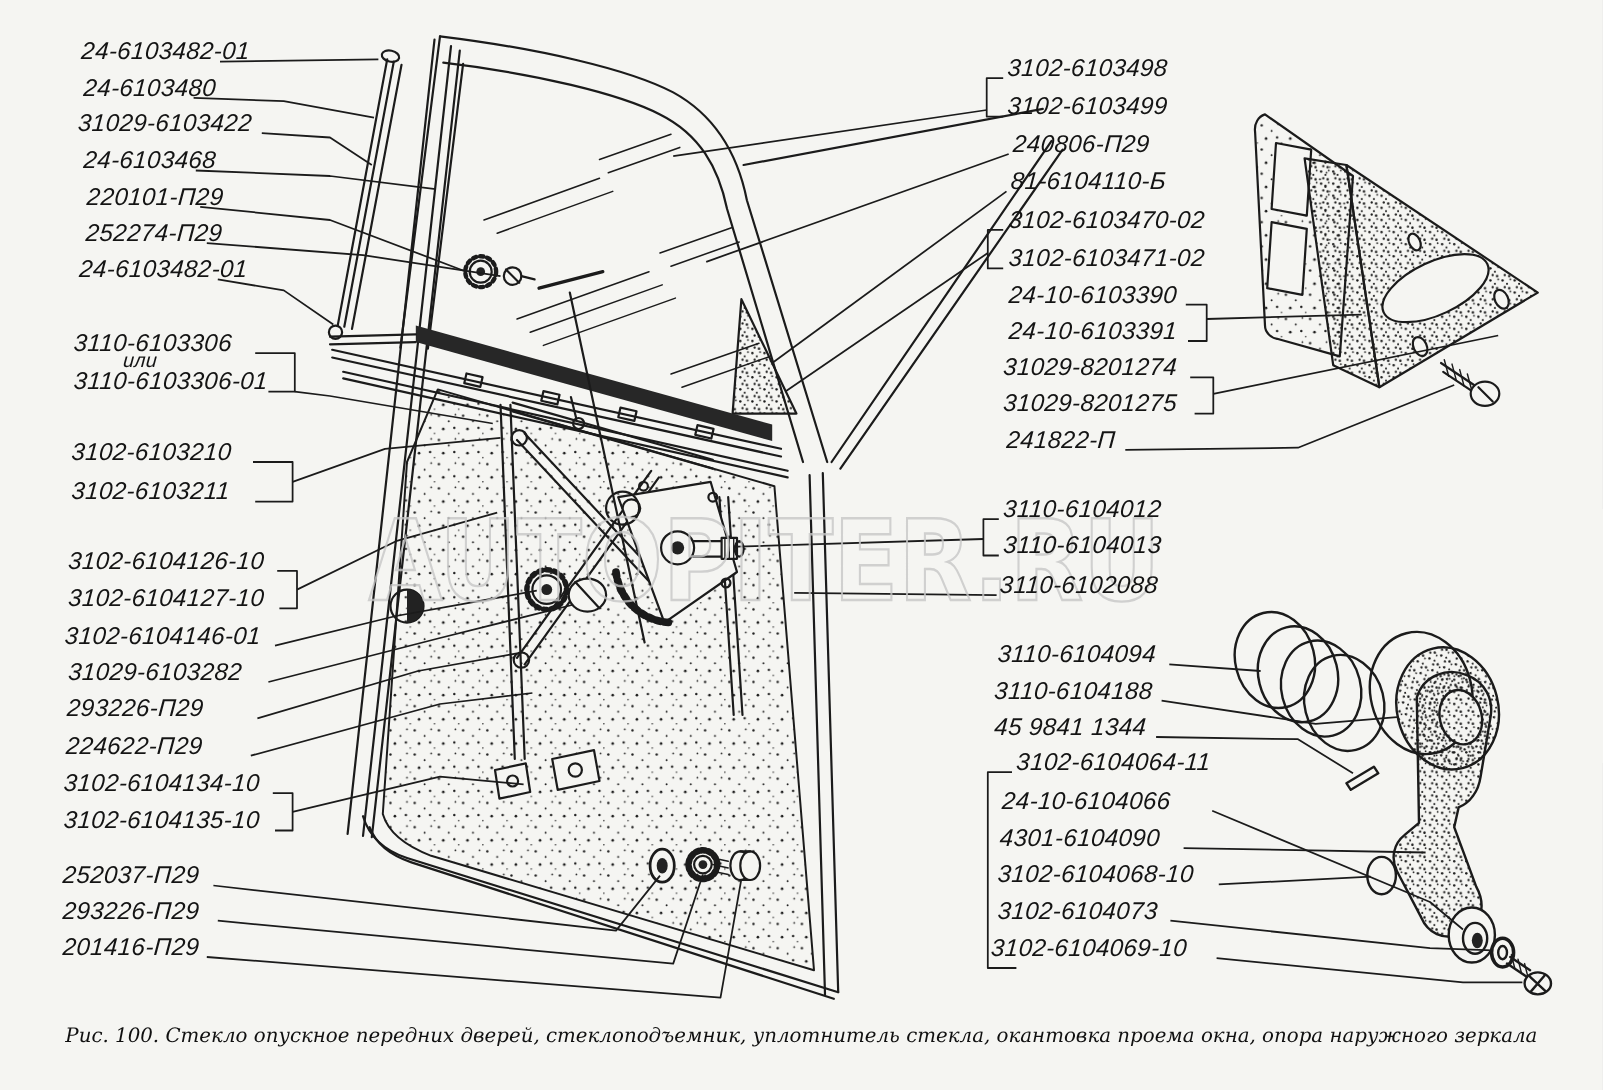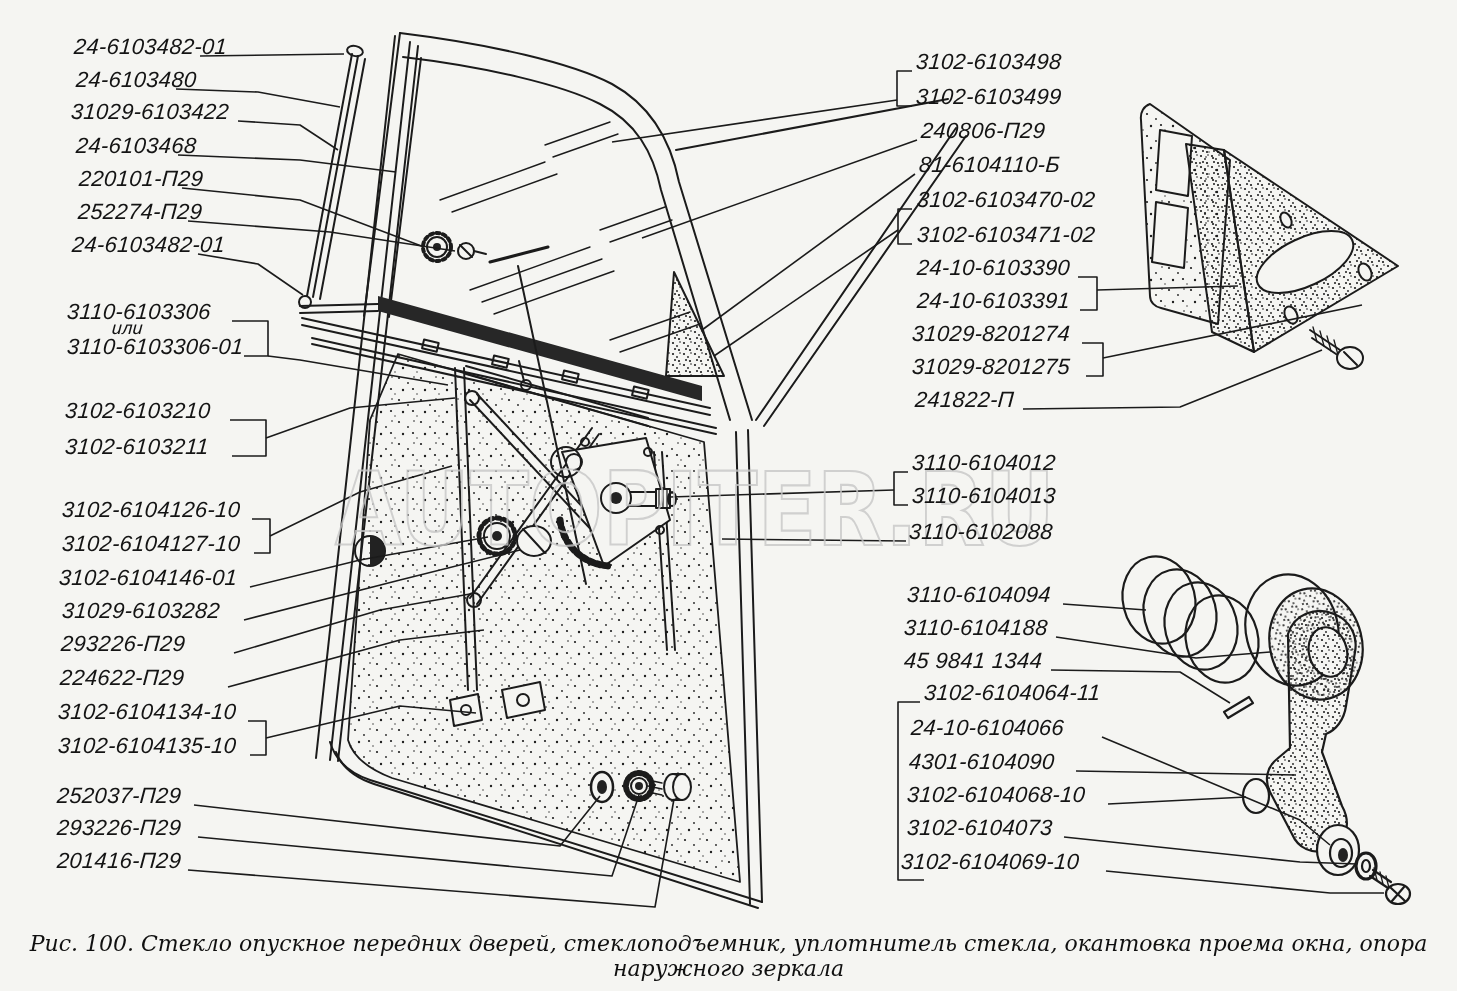--- a/index.html
+++ b/index.html
@@ -3,21 +3,21 @@
 <meta charset="utf-8">
 <style>
   html,body{margin:0;padding:0;background:#e8e8e6;}
   .stage{position:relative;width:1457px;height:991px;background:#f5f5f2;overflow:hidden;
          font-family:"Liberation Sans",sans-serif;}
   .stage svg{position:absolute;left:0;top:0;}
   .part-label{position:absolute;font-style:italic;font-size:22px;line-height:1;
               letter-spacing:.3px;color:#141414;white-space:nowrap;transform:skewX(-4deg);}
   .part-label.small{font-size:18px;}
   .fig-caption{position:absolute;left:0;top:931px;width:100%;text-align:center;
-               font-family:"DejaVu Serif",serif;font-style:italic;font-size:22px;color:#101010;}
+               font-family:"DejaVu Serif",serif;font-style:italic;font-size:18px;color:#101010;}
 </style>
 </head>
 <body>
 
 <div class="stage">
 
 <svg width="1457" height="991" viewBox="0 0 1457 991">
   <defs>
     <pattern id="stip1" width="22" height="22" patternUnits="userSpaceOnUse">
       <circle cx="3" cy="4" r="1.1" fill="#1d1d1d"></circle>

